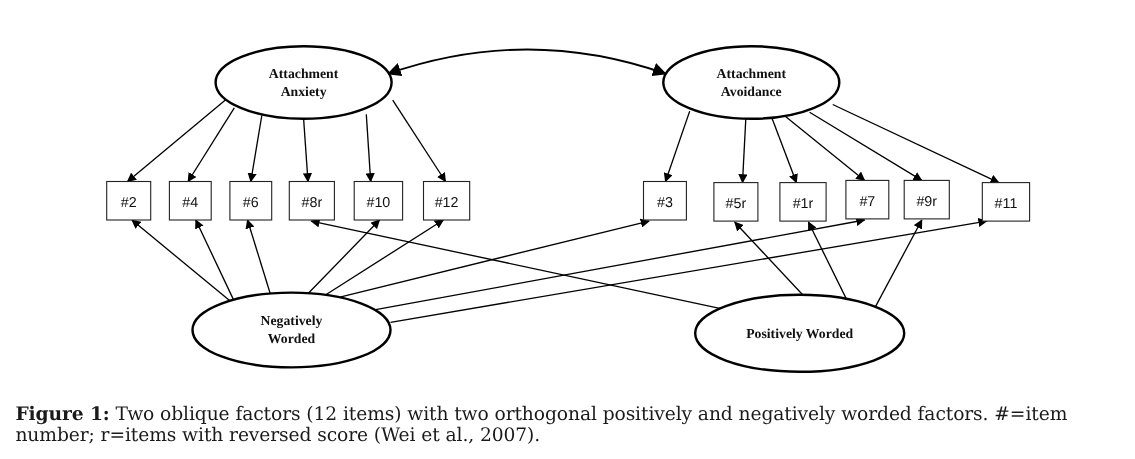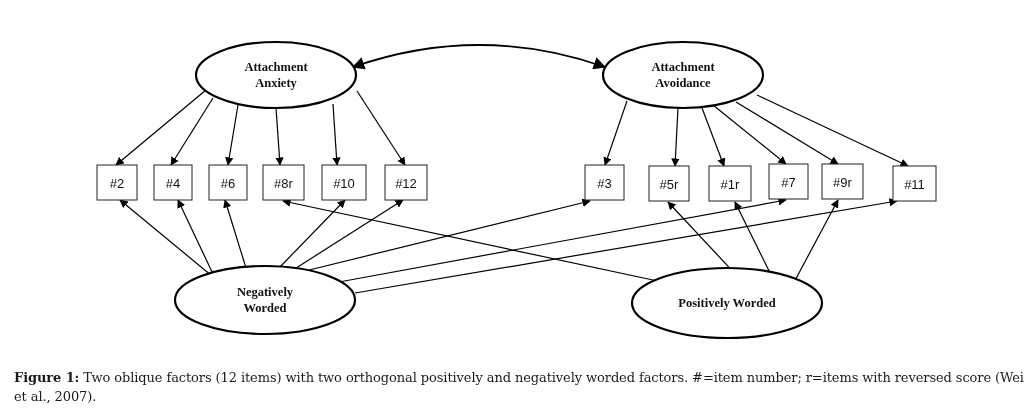--- a/index.html
+++ b/index.html
@@ -1,21 +1,21 @@
 <!DOCTYPE html>
 <html><head>
 <meta charset="utf-8">
 <style>
   html, body { margin: 0; padding: 0; background: #ffffff; }
   body { width: 1032px; height: 417px; position: relative; overflow: hidden; }
   #diagram { position: absolute; left: 0; top: 0; width: 1032px; height: 360px; }
   .latent-label { font-family: "Liberation Serif", "DejaVu Serif", serif; font-weight: bold; font-size: 12.5px; fill: #111; }
   .item-label { font-family: "Liberation Sans", "DejaVu Sans", sans-serif; font-size: 13px; fill: #111; }
   .caption { position: absolute; left: 14px; top: 368px; width: 1015px;
-    font-family: "DejaVu Serif", "Liberation Serif", serif; font-size: 13px; line-height: 19px; color: #1a1a1a; letter-spacing: -0.1px; }
+    font-family: "DejaVu Serif", "Liberation Serif", serif; font-size: 17px; line-height: 19px; color: #1a1a1a; letter-spacing: -0.1px; }
   .caption b { font-weight: bold; }
 </style>
 </head>
 <body>
 
 <svg id="diagram" xmlns="http://www.w3.org/2000/svg" width="1032" height="360" viewBox="0 0 1032 360">
   <defs>
     <marker id="arrow" viewBox="0 0 10 10" refX="9" refY="5" markerWidth="7" markerHeight="7" orient="auto-start-reverse">
       <path d="M0,0 L10,5 L0,10 z" fill="#000"></path>
     </marker>

